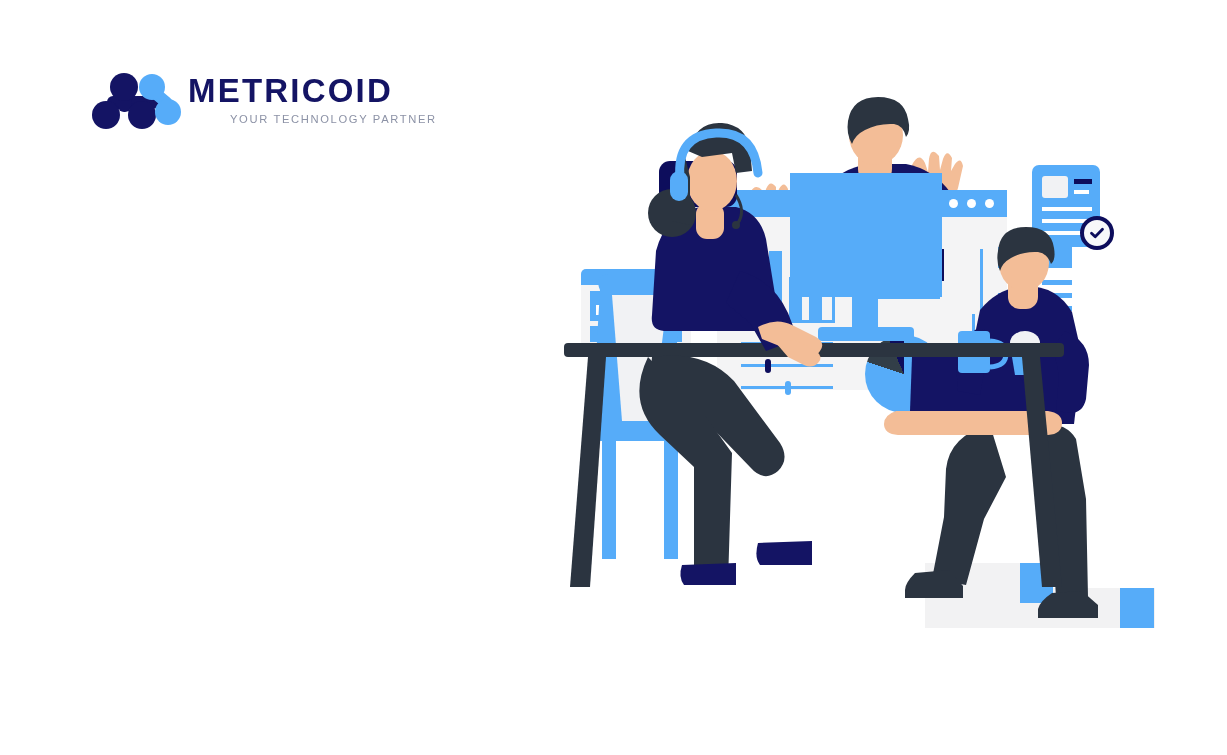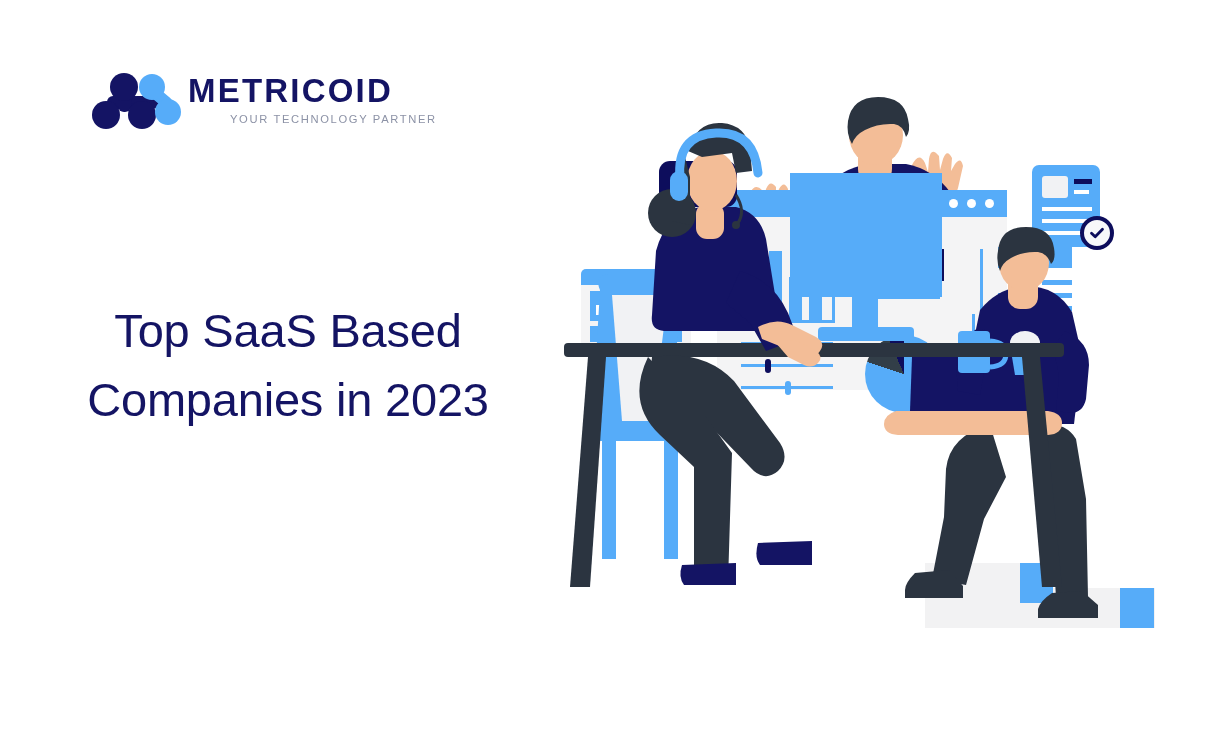--- a/index.html
+++ b/index.html
@@ -308,21 +308,20 @@
           <circle cx="76" cy="42" r="13"></circle>
         </g>
       </svg>
     </div>
     <div class="logo-text-wrap">
       <div class="logo-word">METRICOID</div>
       <div class="logo-tagline">YOUR TECHNOLOGY PARTNER</div>
     </div>
   </div>
 
-  <h1 class="headline">Top SaaS Based Companies in 2023</h1>
 
   <div class="illustration">
 
     <div class="il step-lo"></div>
     <div class="il step-hi"></div>
     <div class="il step-sq1"></div>
     <div class="il step-sq2"></div>
 
     <svg class="il people" viewBox="0 0 620 560" xmlns="http://www.w3.org/2000/svg">
 

